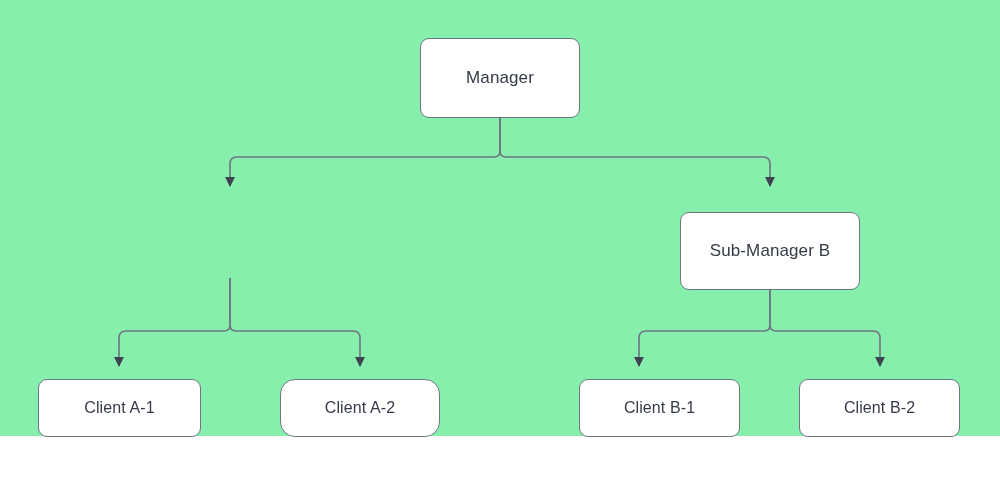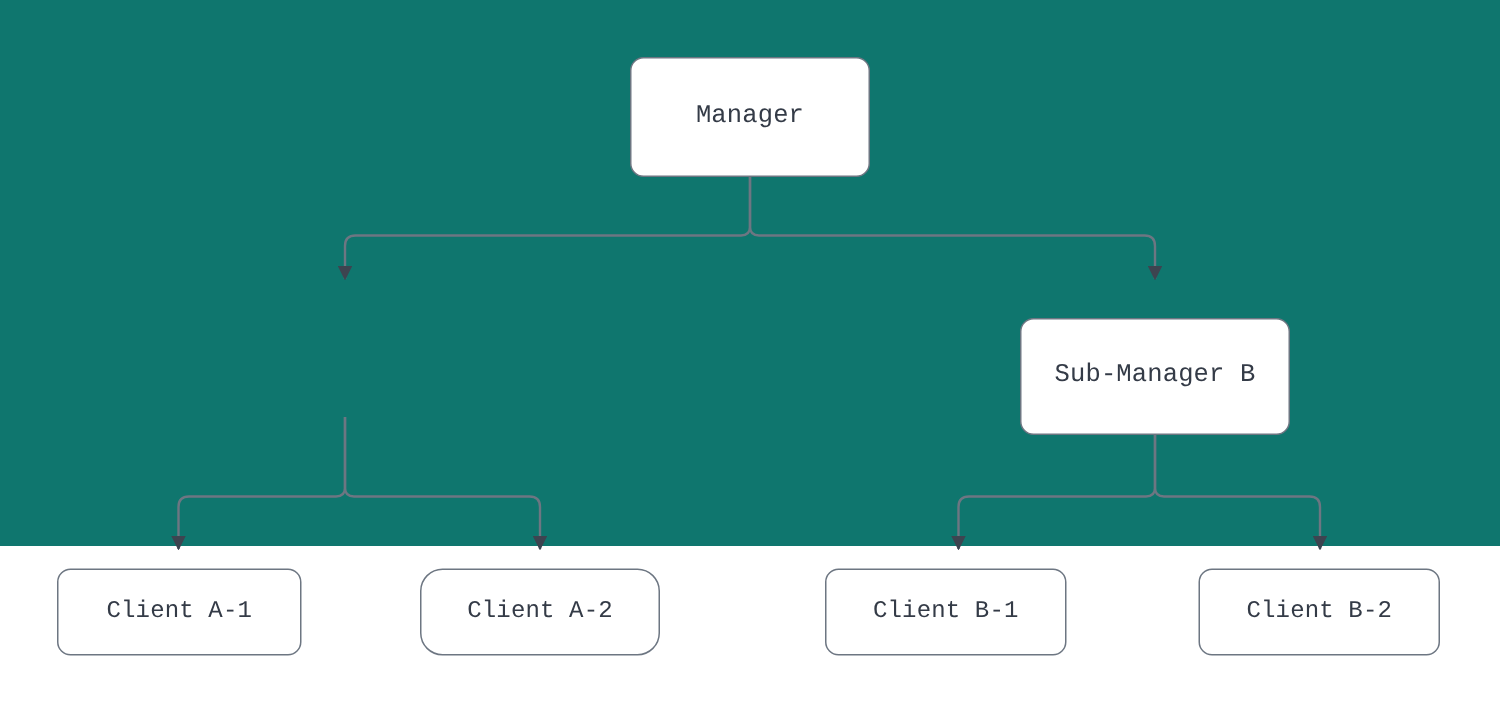--- a/index.html
+++ b/index.html
@@ -9,23 +9,22 @@
   }
   body {
     width: 1000px;
     height: 480px;
     font-family: "Liberation Sans", sans-serif;
     overflow: hidden;
   }
   #canvas {
     position: relative;
     width: 1000px;
-    height: 364px;
-    background: #0f766e;
-    font-family: Liberation Mono, monospace;
+    height: 436px;
+    background: #86efac;
   }
   #edge-layer {
     position: absolute;
     left: 0;
     top: 0;
     width: 1000px;
     height: 480px;
   }
   .node {
     position: absolute;
@@ -85,21 +84,21 @@
   </div>
 
   <div class="node node-client" style="left:38px; top:379px; width:163px; height:58px;justify-content:center;">
     <span class="node-label">Client A-1</span>
   </div>
 
   <div class="node node-client" style="left:280px; top:379px; width:160px; height:58px;border-radius:15px;">
     <span class="node-label">Client A-2</span>
   </div>
 
-  <div class="node node-client" style="left:550px; top:379px; width:161px; height:58px;">
+  <div class="node node-client" style="left:579px; top:379px; width:161px; height:58px;">
     <span class="node-label">Client B-1</span>
   </div>
 
   <div class="node node-client" style="left:799px; top:379px; width:161px; height:58px;">
     <span class="node-label">Client B-2</span>
   </div>
 
 </div>
 
 </body></html>

